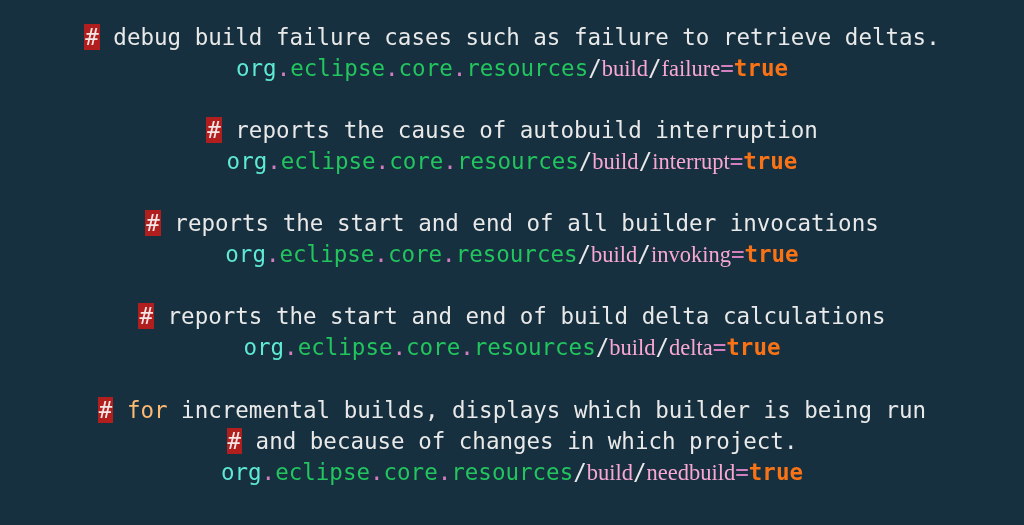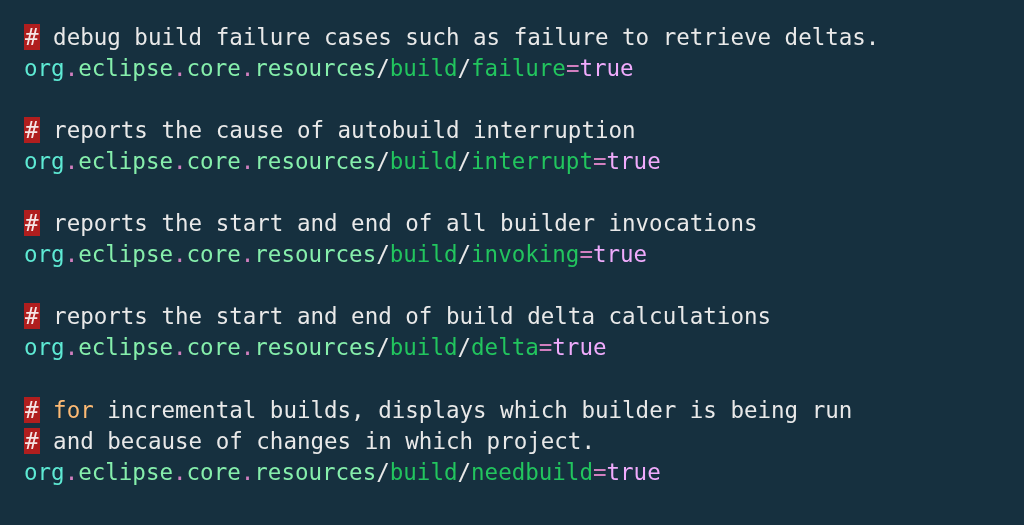--- a/index.html
+++ b/index.html
@@ -30,35 +30,37 @@
     color: #fdba74;
     font-weight: 500;
   }
   .pkg {
     color: #5eead4;
   }
   .dot {
     color: #d17fbf;
   }
   .seg {
-    color: #86efac;
+    color: #22c55e;
   }
   .path {
-    color: #22c55e;
+    color: #f9a8d4;
+    font-family: Liberation Serif, serif;
   }
   .slash {
     color: #e9e9e9;
   }
   .eq {
     color: #d17fbf;
   }
   .val {
-    color: #f0abfc;
-    font-weight: 400;
+    color: #f97316;
+    font-weight: 700;
   }
   .line {
     display: block;
+    text-align: center;
   }
 </style>
 </head>
 <body>
 
 <div class="code-area" id="code"><span class="line"><span class="hash">#</span><span class="comment"> debug build failure cases such as failure to retrieve deltas.</span></span><span class="line"><span class="pkg">org</span><span class="dot">.</span><span class="seg">eclipse</span><span class="dot">.</span><span class="seg">core</span><span class="dot">.</span><span class="seg">resources</span><span class="slash">/</span><span class="path">build</span><span class="slash">/</span><span class="path">failure</span><span class="eq">=</span><span class="val">true</span></span><span class="line">&nbsp;</span><span class="line"><span class="hash">#</span><span class="comment"> reports the cause of autobuild interruption</span></span><span class="line"><span class="pkg">org</span><span class="dot">.</span><span class="seg">eclipse</span><span class="dot">.</span><span class="seg">core</span><span class="dot">.</span><span class="seg">resources</span><span class="slash">/</span><span class="path">build</span><span class="slash">/</span><span class="path">interrupt</span><span class="eq">=</span><span class="val">true</span></span><span class="line">&nbsp;</span><span class="line"><span class="hash">#</span><span class="comment"> reports the start and end of all builder invocations</span></span><span class="line"><span class="pkg">org</span><span class="dot">.</span><span class="seg">eclipse</span><span class="dot">.</span><span class="seg">core</span><span class="dot">.</span><span class="seg">resources</span><span class="slash">/</span><span class="path">build</span><span class="slash">/</span><span class="path">invoking</span><span class="eq">=</span><span class="val">true</span></span><span class="line">&nbsp;</span><span class="line"><span class="hash">#</span><span class="comment"> reports the start and end of build delta calculations</span></span><span class="line"><span class="pkg">org</span><span class="dot">.</span><span class="seg">eclipse</span><span class="dot">.</span><span class="seg">core</span><span class="dot">.</span><span class="seg">resources</span><span class="slash">/</span><span class="path">build</span><span class="slash">/</span><span class="path">delta</span><span class="eq">=</span><span class="val">true</span></span><span class="line">&nbsp;</span><span class="line"><span class="hash">#</span><span class="comment"> </span><span class="kw">for</span><span class="comment"> incremental builds, displays which builder is being run</span></span><span class="line"><span class="hash">#</span><span class="comment"> and because of changes in which project.</span></span><span class="line"><span class="pkg">org</span><span class="dot">.</span><span class="seg">eclipse</span><span class="dot">.</span><span class="seg">core</span><span class="dot">.</span><span class="seg">resources</span><span class="slash">/</span><span class="path">build</span><span class="slash">/</span><span class="path">needbuild</span><span class="eq">=</span><span class="val">true</span></span></div>
 
 </body></html>

